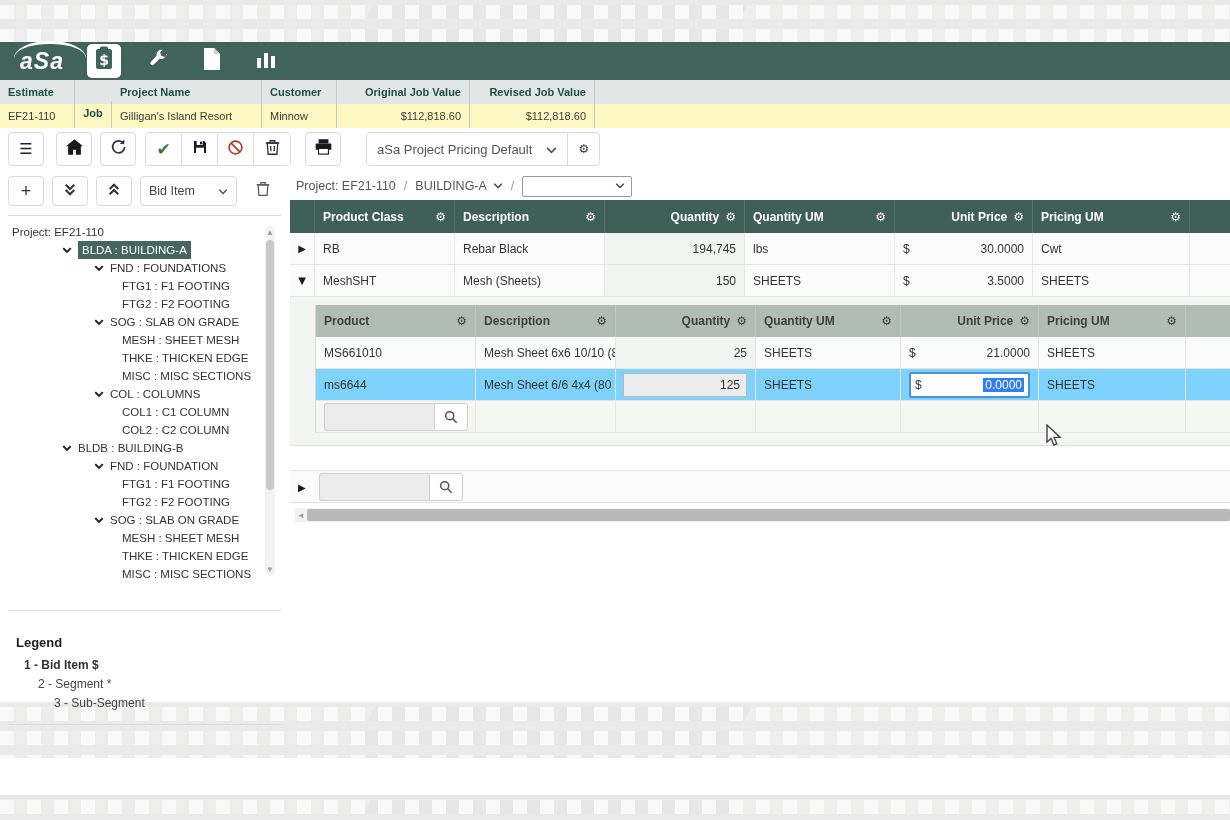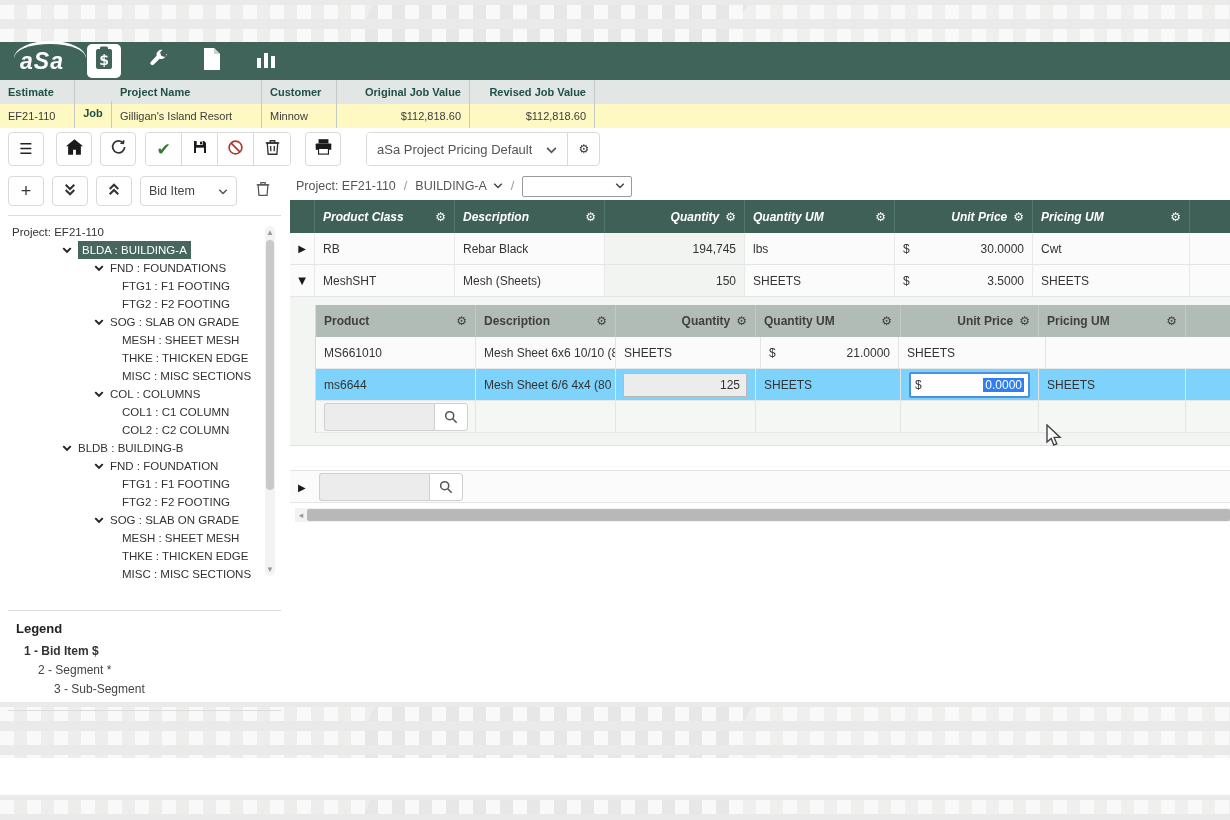--- a/index.html
+++ b/index.html
@@ -52,34 +52,34 @@
   .sm-btn { height:30px; min-width:36px; border:1px solid #d8dbda; border-radius:4px; background:#fff; display:flex; align-items:center; justify-content:center; font-size:16px; color:#333; }
   .bid-select { height:30px; width:100px; border:1px solid #d8dbda; border-radius:4px; display:flex; align-items:center; justify-content:space-between; padding:0 8px; font-size:12.5px; color:#444; background:#fff; }
   .tree { position:relative; padding-top:7px; height:372px; overflow:hidden; }
   .tree-item { height:18px; line-height:18px; font-size:11.5px; color:#333; white-space:nowrap; display:flex; align-items:center; }
   .tree-item .chev { width:16px; display:inline-flex; }
   .lvl0{padding-left:4px;} .lvl1{padding-left:54px;} .lvl2{padding-left:86px;} .lvl3{padding-left:114px;}
   .tree-item.selected .tlabel { background:#47675e; color:#fff; padding:0 4px; }
   .vscroll { position:absolute; right:6px; top:10px; width:10px; height:350px; background:#f3f3f3; border-radius:5px; }
   .vscroll .thumb { position:absolute; top:14px; left:1px; width:8px; height:250px; background:#c9c9c9; border-radius:4px; }
   .vscroll .arr { position:absolute; left:0; width:10px; font-size:8px; color:#9a9a9a; text-align:center; }
-  .legend { margin-top:22px; border-top:1px solid #dadddc; border-bottom:1px solid #dadddc; padding:10px 8px 14px 8px; font-size:12px; }
+  .legend { margin-top:22px; border-top:1px solid #dadddc; border-bottom:1px solid #dadddc; padding:24px 8px 14px 8px; font-size:12px; }
   .legend .title { font-weight:bold; font-size:13px; color:#222; }
   .legend .li1 { font-weight:bold; margin-top:8px; padding-left:8px; }
   .legend .li2 { margin-top:5px; padding-left:22px; color:#444; }
   .legend .li3 { margin-top:5px; padding-left:38px; color:#444; }
 
   
   .main { position:absolute; top:175px; left:290px; width:940px; }
   .breadcrumb { display:flex; align-items:center; gap:8px; font-size:12.5px; color:#555; height:22px; margin-left:6px; }
   .bc-seg { display:flex; align-items:center; gap:6px; }
   .bc-select { width:110px; height:21px; border:1px solid #9a9a9a; border-radius:2px; display:flex; align-items:center; justify-content:flex-end; padding:0 6px; background:#fff; }
 
   .grid { margin-top:3px; font-size:12px; }
-  .g-head { display:flex; background:#3e6056; color:#fff; font-weight:bold; height:33px;font-style:italic; }
+  .g-head { display:flex; background:#3e6056; color:#fff; font-weight:bold; height:33px; }
   .g-head .cell { border-right:1px solid #54756b; display:flex; align-items:center; }
   .cell { padding:0 8px; overflow:hidden; white-space:nowrap; }
   .g-row { display:flex; height:32px; align-items:stretch; border-bottom:1px solid #e3e5e4; background:#fafbfa; }
   .g-row .cell { border-right:1px solid #e7e9e8; display:flex; align-items:center; }
   .head-split { display:flex; justify-content:space-between; width:100%; align-items:center; }
   .head-right { display:flex; justify-content:flex-end; gap:6px; width:100%; align-items:center; }
   .gear { font-family:"DejaVu Sans",sans-serif; font-size:12px; }
   .right { justify-content:flex-end; }
   .qty-bg { background:#f2f4f2; }
   .c-exp{width:25px; justify-content:center;} .c-pc{width:140px;} .c-desc{width:150px;} .c-qty{width:140px;} .c-qum{width:150px;} .c-up{width:138px;} .c-pum{width:157px;} .c-extra{flex:1; border-right:none !important;}
@@ -521,20 +521,21 @@
                   <span>Pricing UM</span>
                   <span class="gear">⚙</span>
                 </span>
               </div>
             <div class="cell n-extra"></div>
           </div>
 
           <div class="n-row">
             <div class="cell n-pc">MS661010</div>
             <div class="cell n-desc">Mesh Sheet 6x6 10/10 (80 S</div>
+            <div class="cell n-qty right qty-bg">25</div>
             <div class="cell n-qum">SHEETS</div>
             <div class="cell n-up">
                 <span class="money">
                   <span>$</span>
                   <span>21.0000</span>
                 </span>
               </div>
             <div class="cell n-pum">SHEETS</div>
             <div class="cell n-extra"></div>
           </div>

